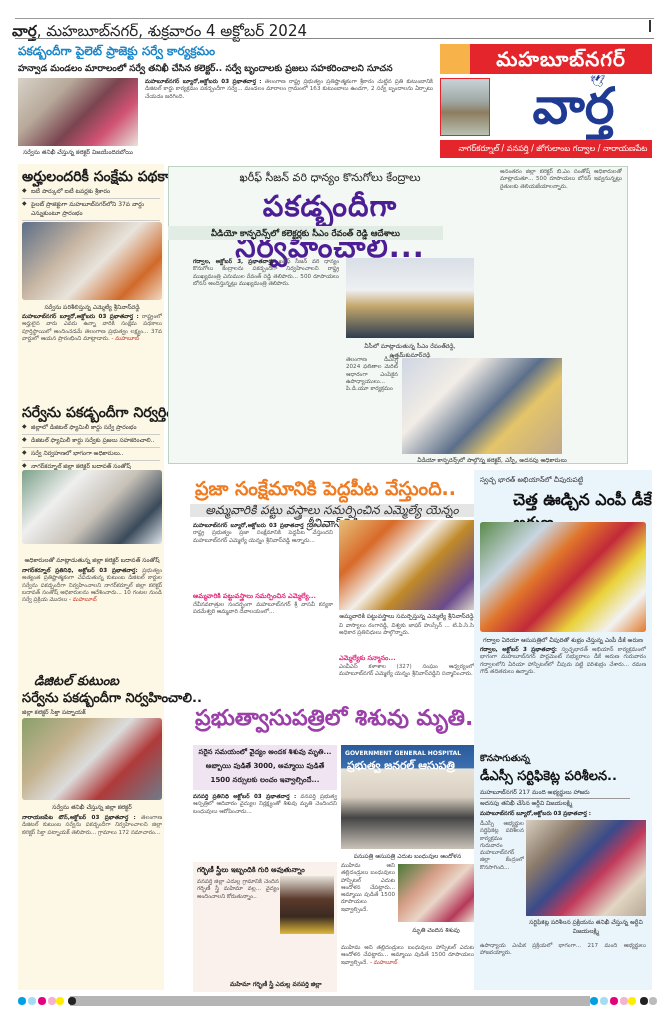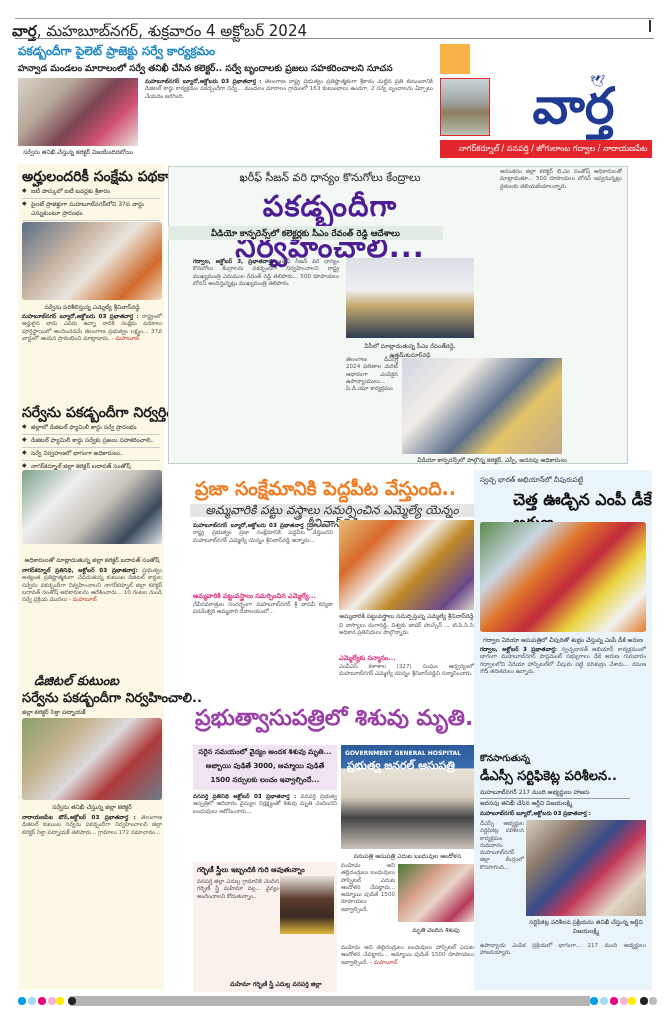--- a/index.html
+++ b/index.html
@@ -60,20 +60,21 @@
 </head>
 <body>
 
 <div class="abs topline"></div>
 <div class="abs dateline"><b>వార్త</b><span>, మహబూబ్‌నగర్, శుక్రవారం 4 అక్టోబర్ 2024</span></div>
 <div class="abs pipe"></div>
 <div class="abs rule2"></div>
 
 <div class="abs mast">
   <div class="abs mast-yellow"></div>
+  <div class="abs mast-red">మహబూబ్‌నగర్</div>
   <div class="abs mast-photo"></div>
   <div class="abs mast-bird">🕊</div>
   <div class="abs mast-logo">వార్త</div>
   <div class="abs mast-bar">నాగర్‌కర్నూల్ / వనపర్తి / జోగులాంబ గద్వాల / నారాయణపేట</div>
 </div>
 
 <div class="abs ts-title">పకడ్బందీగా పైలెట్ ప్రాజెక్టు సర్వే కార్యక్రమం</div>
 <div class="abs ts-sub">హన్వాడ మండలం మారాలంలో సర్వే తనిఖీ చేసిన కలెక్టర్.. సర్వే బృందాలకు ప్రజలు సహకరించాలని సూచన</div>
 <div class="abs ts-photo"></div>
 <div class="abs caption" style="left:18px;top:148px;width:120px;">సర్వేను తనిఖీ చేస్తున్న కలెక్టర్ విజయేందిరబోయి</div>

